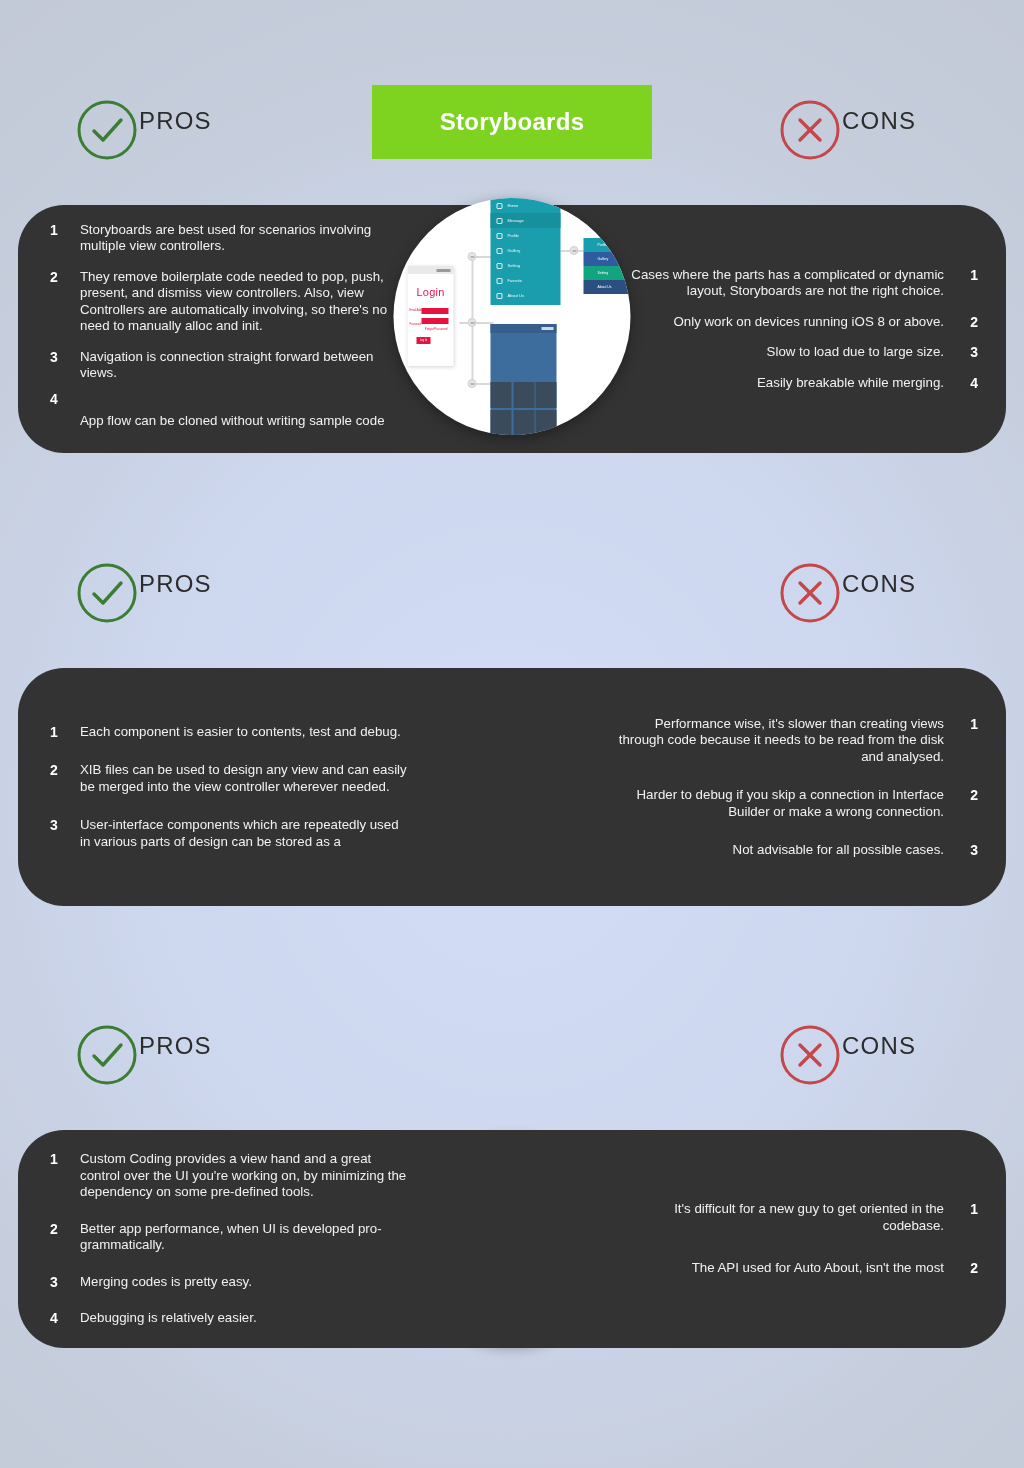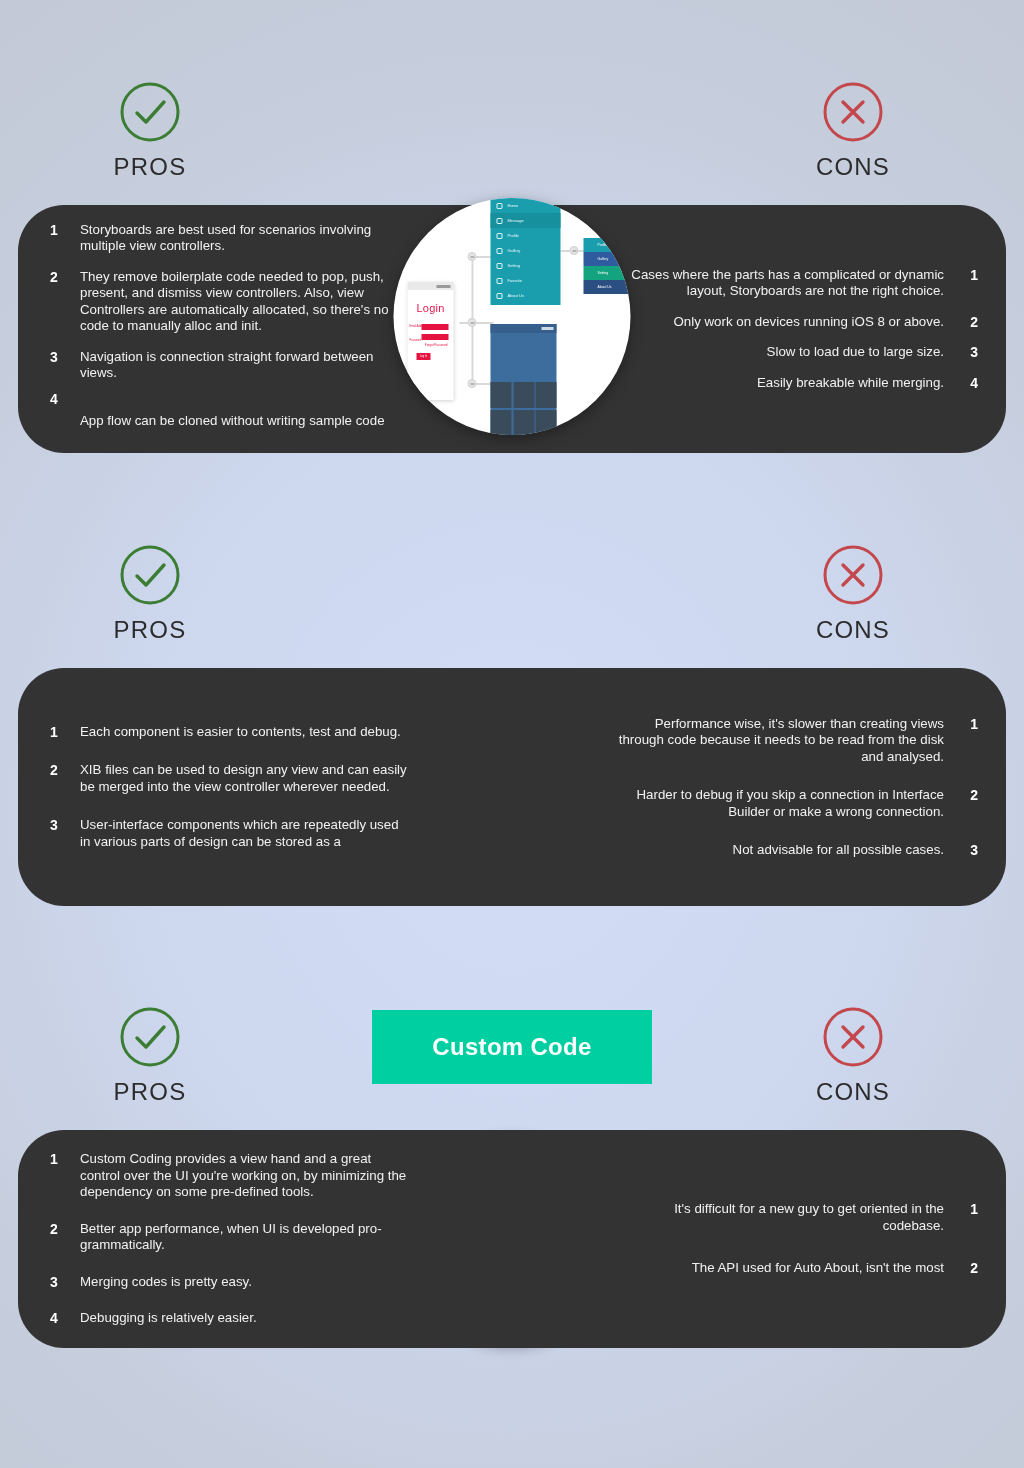--- a/index.html
+++ b/index.html
@@ -17,22 +17,22 @@
 
   .section { position: absolute; left: 0; width: 1024px; }
   #section-storyboards { top: 0;    height: 500px; }
   #section-xibs       { top: 463px; height: 500px; }
   #section-customcode { top: 925px; height: 543px; }
 
   
   .header-row { position: relative; height: 205px; }
 
   .verdict {
-    position: absolute; top: 80px; width: 150px;
-    display: flex; flex-direction: column; align-items: center;
+    position: absolute; top: 98px; width: 150px;
+    display: flex; flex-direction: row; 
   }
   .verdict.pros { left: 75px; }
   .verdict.cons { left: 778px; }
   .verdict svg { display: block; }
   .verdict-label {
     margin-top: 9px;
     font-size: 24px; letter-spacing: 1.2px;
     color: #2c2c2c; font-weight: 400;
   }
 
@@ -98,21 +98,21 @@
   #circle-xibs        { top: 672px; width: 208px; height: 208px; background:#f2f2f2; }
 
   .circle-inner { position: absolute; inset: 0; }
 
   
   .sb-flow { position:absolute; inset:0; }
   .sb-phone {
     position: absolute; background: #ffffff;
     box-shadow: 0 1px 4px rgba(0,0,0,.18);
   }
-  .sb-login { left: 14px; top: 68px; width: 46px; height: 118px; margin-top: 16px; }
+  .sb-login { left: 14px; top: 68px; width: 46px; height: 100px; }
   .sb-statusbar { height: 8px; background: #e9e9e9; position: relative; }
   .sb-statusbar::after {
     content: ""; position: absolute; right: 3px; top: 2.5px;
     width: 14px; height: 3px; background: #9a9a9a;
   }
   .sb-login-title {
     text-align: center; color: #e8174a; font-size: 11px;
     font-weight: 400; margin-top: 12px; letter-spacing: .2px;
   }
   .sb-field {
@@ -217,20 +217,23 @@
     <div class="verdict pros">
       <span>
         <svg width="64" height="64" viewBox="0 0 64 64">
           <circle cx="32" cy="32" r="28" fill="none" stroke="#3a7d33" stroke-width="3"></circle>
           <polyline points="19,33 28,42 46,22" fill="none" stroke="#3a7d33" stroke-width="3.4" stroke-linecap="round" stroke-linejoin="round"></polyline>
         </svg>
       </span>
       <span class="verdict-label">PROS</span>
     </div>
 
+    <div class="banner" style="background:#7ed321">
+      <span>Storyboards</span>
+    </div>
 
     <div class="verdict cons">
       <span>
         <svg width="64" height="64" viewBox="0 0 64 64">
           <circle cx="32" cy="32" r="28" fill="none" stroke="#c4474b" stroke-width="3"></circle>
           <line x1="22" y1="22" x2="42" y2="42" stroke="#c4474b" stroke-width="3.4" stroke-linecap="round"></line>
           <line x1="42" y1="22" x2="22" y2="42" stroke="#c4474b" stroke-width="3.4" stroke-linecap="round"></line>
         </svg>
       </span>
       <span class="verdict-label">CONS</span>
@@ -238,21 +241,21 @@
   </div>
 
   <div class="panel" id="panel-storyboards">
     <div class="col col-left" id="list-storyboards-pros">
       <div class="item">
         <span class="item-num num-cell">1</span>
         <span class="item-text">Storyboards are best used for scenarios involving multiple view controllers.</span>
       </div>
       <div class="item">
         <span class="item-num num-cell">2</span>
-        <span class="item-text">They remove boilerplate code needed to pop, push, present, and dismiss view controllers. Also, view Controllers are automatically allocated, so there's no code to manually alloc and init.</span>
+        <span class="item-text">They remove boilerplate code needed to pop, push, present, and dismiss view controllers. Also, view Controllers are automatically involving, so there's no need to manually alloc and init.</span>
       </div>
       <div class="item">
         <span class="item-num num-cell">3</span>
         <span class="item-text">Navigation is connection straight forward between views.</span>
       </div>
       <div class="item">
         <span class="item-num num-cell">4</span>
         <span class="item-text">App flow can be cloned without writing sample code</span>
       </div>
     </div>
@@ -443,23 +446,20 @@
     <div class="verdict pros">
       <span>
         <svg width="64" height="64" viewBox="0 0 64 64">
           <circle cx="32" cy="32" r="28" fill="none" stroke="#3a7d33" stroke-width="3"></circle>
           <polyline points="19,33 28,42 46,22" fill="none" stroke="#3a7d33" stroke-width="3.4" stroke-linecap="round" stroke-linejoin="round"></polyline>
         </svg>
       </span>
       <span class="verdict-label">PROS</span>
     </div>
 
-    <div class="banner" style="background:#00cfa1">
-      <span>Custom Code</span>
-    </div>
 
     <div class="verdict cons">
       <span>
         <svg width="64" height="64" viewBox="0 0 64 64">
           <circle cx="32" cy="32" r="28" fill="none" stroke="#c4474b" stroke-width="3"></circle>
           <line x1="22" y1="22" x2="42" y2="42" stroke="#c4474b" stroke-width="3.4" stroke-linecap="round"></line>
           <line x1="42" y1="22" x2="22" y2="42" stroke="#c4474b" stroke-width="3.4" stroke-linecap="round"></line>
         </svg>
       </span>
       <span class="verdict-label">CONS</span>

